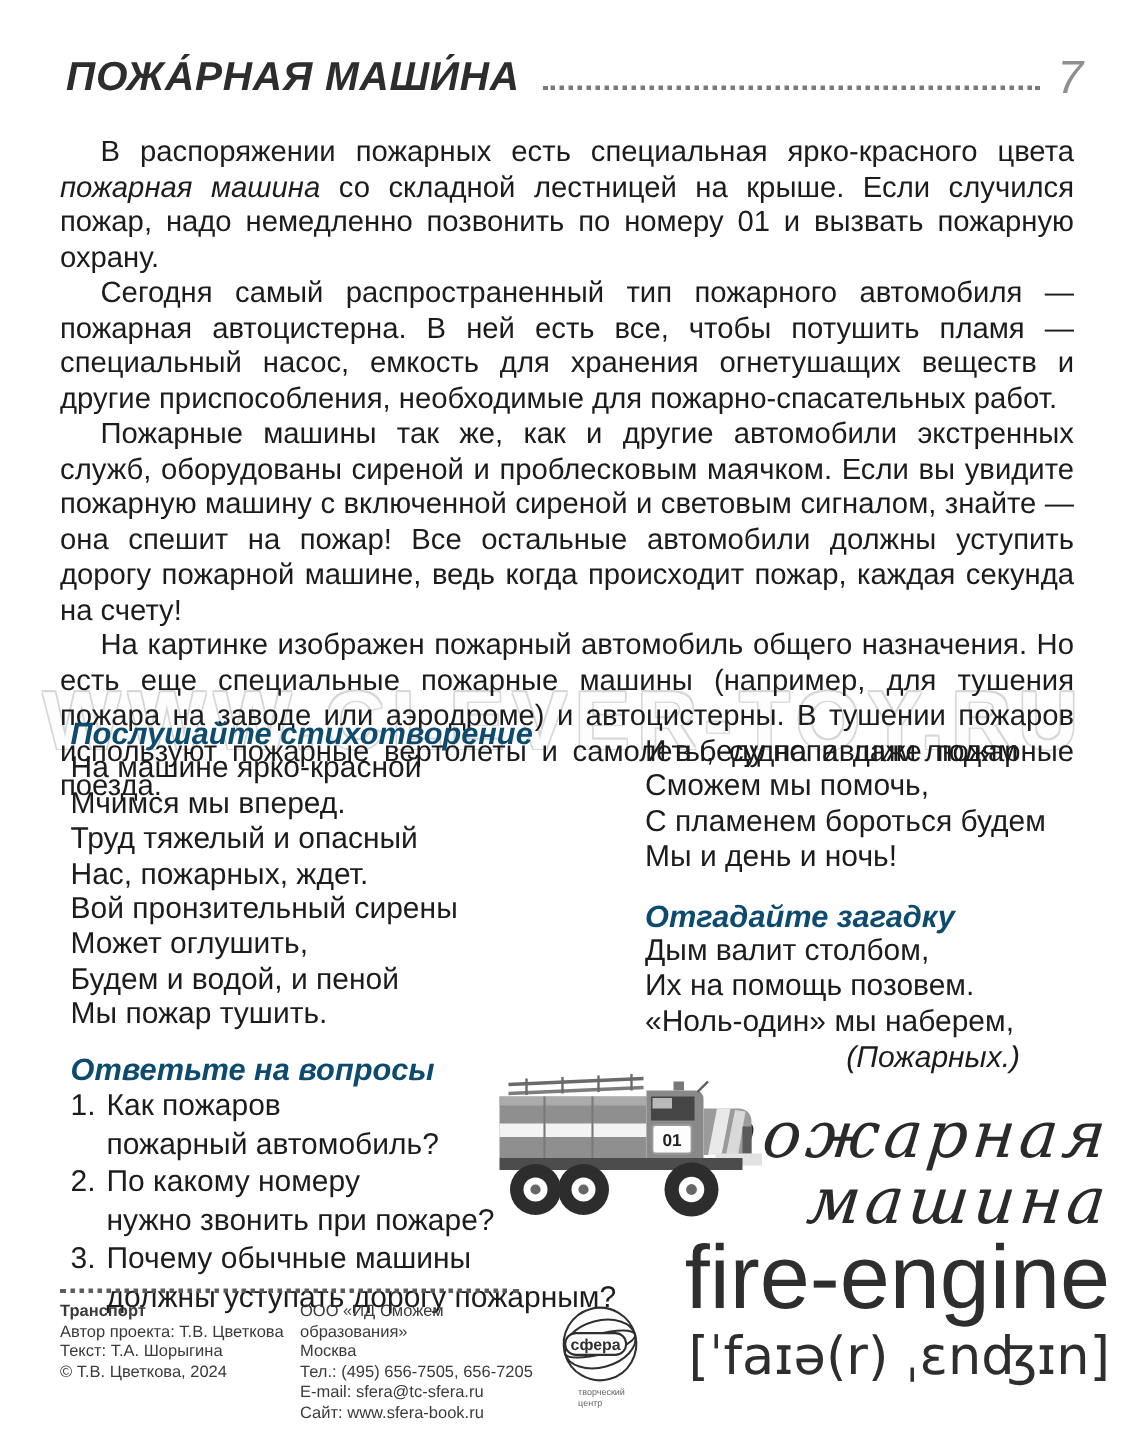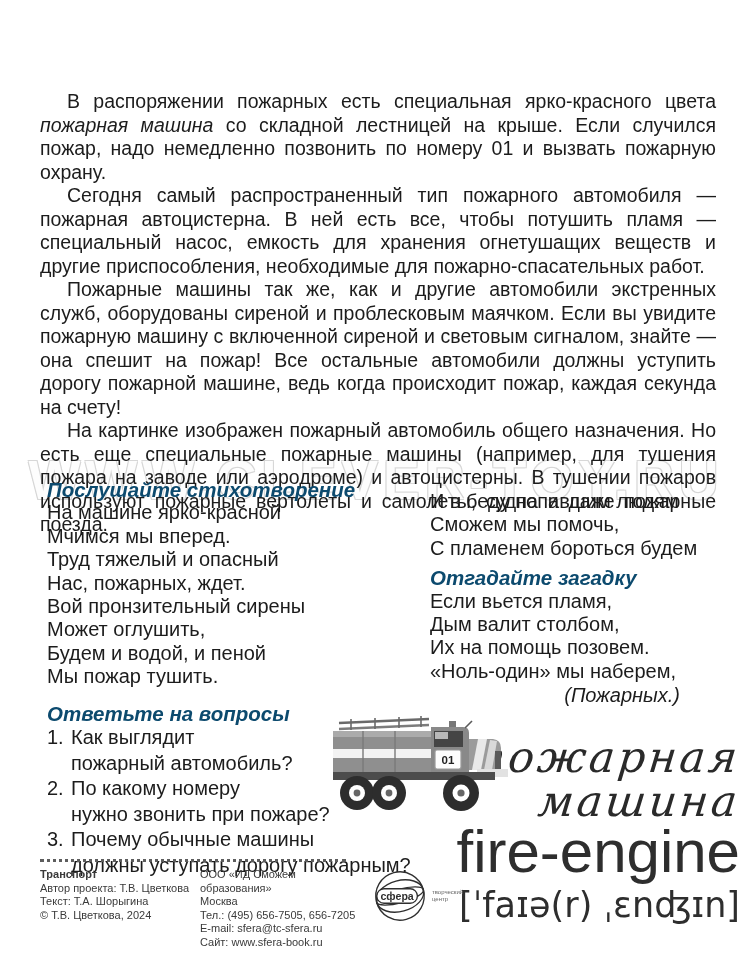--- a/index.html
+++ b/index.html
@@ -59,21 +59,21 @@
     font-size: 20px; line-height: 23.4px; z-index: 1;
   }
   .col-right {
     position: absolute; left: 430px; top: 490px; width: 312px;
     font-size: 20px; line-height: 23.4px; z-index: 1;
   }
   .section-heading {
     font-weight: bold; font-style: italic; font-size: 20.5px;
     color: #0c4a6e;
   }
-  .riddle-heading { margin-top: 6px; }
+  .riddle-heading { margin-top: 16px; }
   .questions-heading { margin-top: 13px; }
   .q-item { display: flex; line-height: 25.6px; }
   .q-num { width: 24px; flex: 0 0 24px; }
   .riddle-answer {
     font-style: italic; text-align: right; padding-right: 62px;
     margin-top: 1px;
   }
 
   
   .truck {
@@ -106,30 +106,35 @@
     border-top: 3px dotted #5d5d5d; z-index: 1;
   }
   .footer {
     position: absolute; left: 40px; top: 868px; width: 400px;
     display: flex; align-items: flex-start;
     font-size: 11px; line-height: 13.5px; color: #3a3a3a; z-index: 1;
   }
   .f-credits { width: 150px; flex: 0 0 150px; }
   .f-series { font-weight: bold; }
   .f-publisher { width: 162px; flex: 0 0 162px; margin-left: 10px; }
-  .f-logo { margin-left: 8px; display: flex; align-items: center; margin-top: -2px; }
+  .f-logo { margin-left: 8px; display: flex; align-items: center; margin-top: -2px; flex-direction: column; }
   .logo-tagline { font-size: 6px; line-height: 7px; color: #666; margin-left: 2px; }
 </style>
 </head>
 <body>
 
 <div class="page">
 
   <div class="watermark">WWW.CLEVER-TOY.RU</div>
 
+  <div class="header">
+    <span class="title">ПОЖА́РНАЯ МАШИ́НА</span>
+    <span class="leader"></span>
+    <span class="page-number">7</span>
+  </div>
 
   <div class="article">
     <p><span>В распоряжении пожарных есть специальная ярко-красного цвета </span><span class="it">пожарная машина</span><span> со складной лестницей на крыше. Если случился пожар, надо немедленно позвонить по номеру 01 и вызвать пожарную охрану.</span></p>
     <p>Сегодня самый распространенный тип пожарного автомобиля — пожарная автоцистерна. В ней есть все, чтобы потушить пламя — специальный насос, емкость для хранения огнетушащих веществ и другие приспособления, необходимые для пожарно-спасательных работ.</p>
     <p>Пожарные машины так же, как и другие автомобили экстренных служб, оборудованы сиреной и проблесковым маячком. Если вы увидите пожарную машину с включенной сиреной и световым сигналом, знайте — она спешит на пожар! Все остальные автомобили должны уступить дорогу пожарной машине, ведь когда происходит пожар, каждая секунда на счету!</p>
     <p>На картинке изображен пожарный автомобиль общего назначения. Но есть еще специальные пожарные машины (например, для тушения пожара на заводе или аэродроме) и автоцистерны. В тушении пожаров используют пожарные вертолеты и самолеты, судна и даже пожарные поезда.</p>
   </div>
 
   <div class="col-left">
     <div class="section-heading">Послушайте стихотворение</div>
@@ -149,21 +154,21 @@
 
         <div>Будем и водой, и пеной</div>
 
         <div>Мы пожар тушить.</div>
       </div>
     <div class="section-heading questions-heading">Ответьте на вопросы</div>
     <div>
 
         <div class="q-item">
           <span class="q-num">1.</span>
-          <span><span>Как выглядит</span><br><span>пожарный автомобиль?</span></span>
+          <span><span>Как пожаров</span><br><span>пожарный автомобиль?</span></span>
         </div>
 
         <div class="q-item">
           <span class="q-num">2.</span>
           <span><span>По какому номеру</span><br><span>нужно звонить при пожаре?</span></span>
         </div>
 
         <div class="q-item">
           <span class="q-num">3.</span>
           <span><span>Почему обычные машины</span><br><span>должны уступать дорогу пожарным?</span></span>
@@ -173,25 +178,25 @@
 
   <div class="col-right">
     <div>
 
         <div>И в беду попавшим людям</div>
 
         <div>Сможем мы помочь,</div>
 
         <div>С пламенем бороться будем</div>
 
+        <div>Мы и день и ночь!</div>
       </div>
     <div class="section-heading riddle-heading">Отгадайте загадку</div>
     <div>
 
-        <div>Если вьется пламя,</div>
 
         <div>Дым валит столбом,</div>
 
         <div>Их на помощь позовем.</div>
 
         <div>«Ноль-один» мы наберем,</div>
       </div>
     <div class="riddle-answer">(Пожарных.)</div>
   </div>
 

